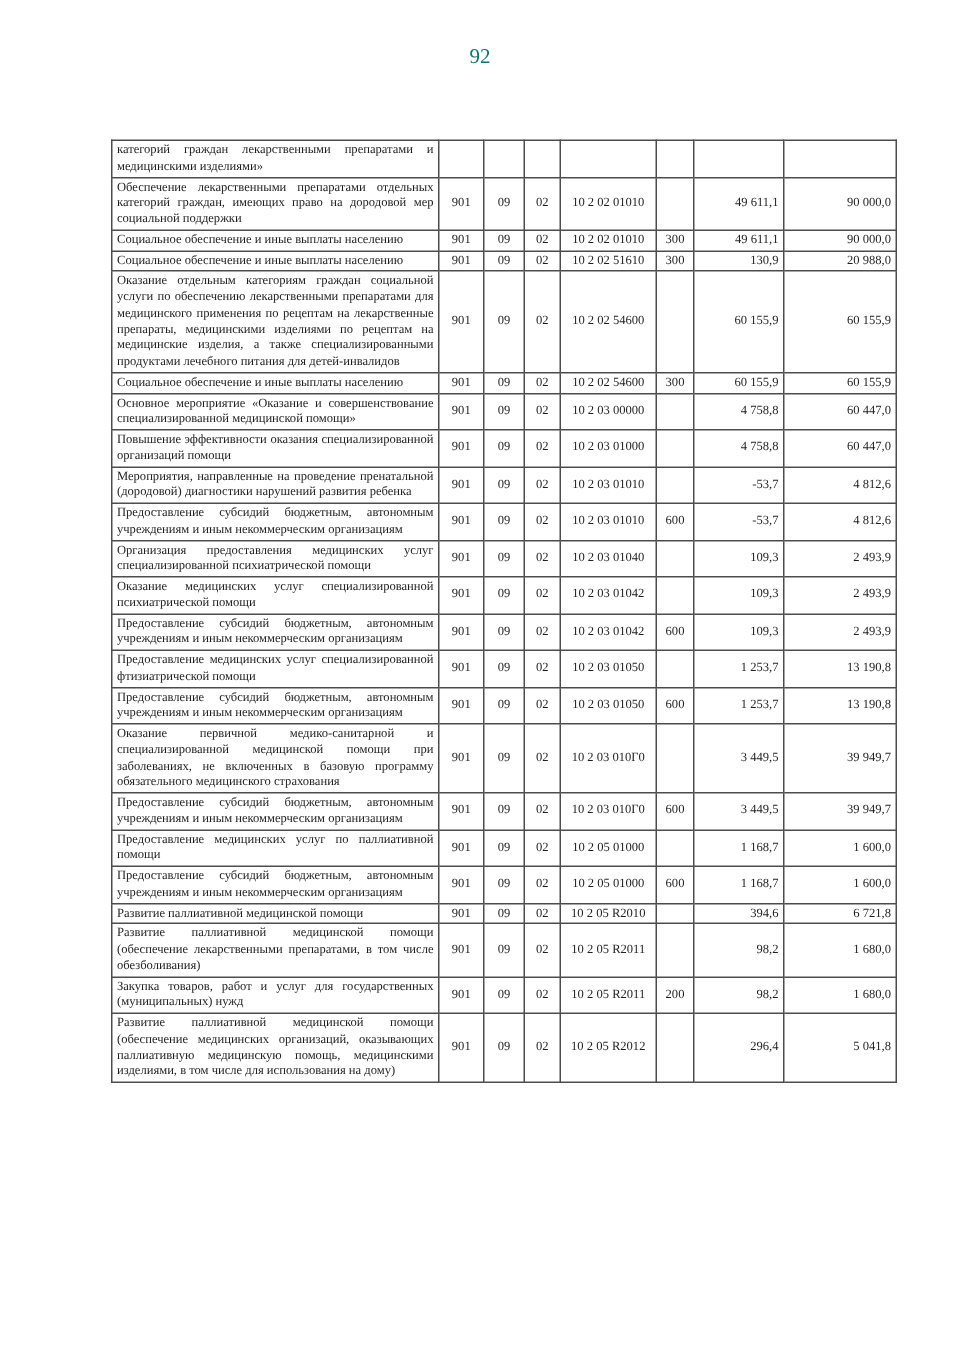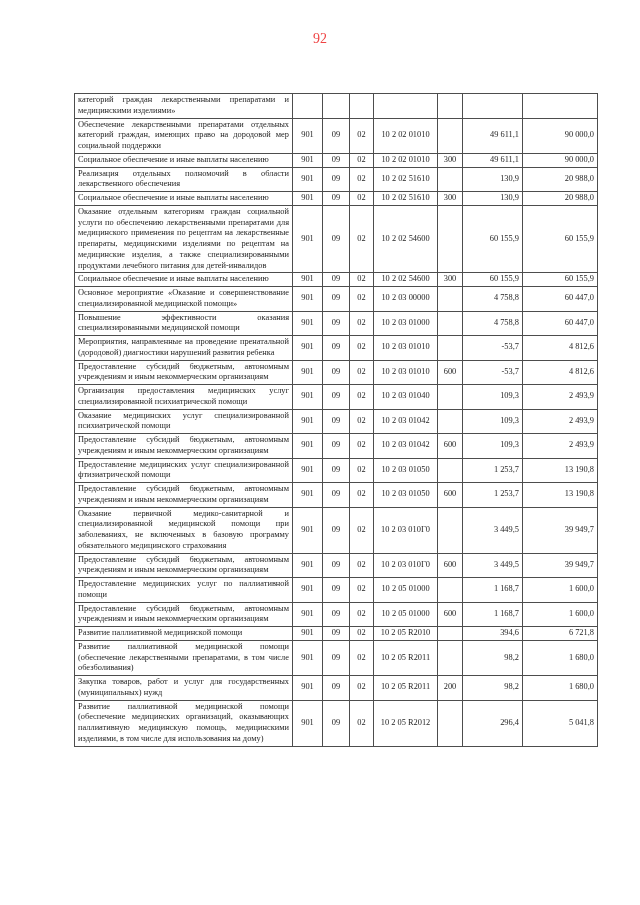--- a/index.html
+++ b/index.html
@@ -15,21 +15,21 @@
     color: #1c1c1c;
     overflow: hidden;
   }
   .page-number {
     position: absolute;
     top: 31px;
     left: 0;
     width: 100%;
     text-align: center;
     font-size: 14px;
-    color: #ef4444;
+    color: #0f766e;
   }
   table.budget {
     position: absolute;
     left: 74px;
     top: 93px;
     width: 523px;
     border-collapse: collapse;
     table-layout: fixed;
     font-size: 8.4px;
     line-height: 1.28;
@@ -97,30 +97,20 @@
     <td class="c-name">Социальное обеспечение и иные выплаты населению</td>
     <td class="c-code">901</td>
     <td class="c-code">09</td>
     <td class="c-code">02</td>
     <td class="c-code">10 2 02 01010</td>
     <td class="c-code">300</td>
     <td class="c-amount">49 611,1</td>
     <td class="c-amount">90 000,0</td>
   </tr>
 
-  <tr>
-    <td class="c-name">Реализация отдельных полномочий в области лекарственного обеспечения</td>
-    <td class="c-code">901</td>
-    <td class="c-code">09</td>
-    <td class="c-code">02</td>
-    <td class="c-code">10 2 02 51610</td>
-    <td class="c-code"></td>
-    <td class="c-amount">130,9</td>
-    <td class="c-amount">20 988,0</td>
-  </tr>
 
   <tr>
     <td class="c-name">Социальное обеспечение и иные выплаты населению</td>
     <td class="c-code">901</td>
     <td class="c-code">09</td>
     <td class="c-code">02</td>
     <td class="c-code">10 2 02 51610</td>
     <td class="c-code">300</td>
     <td class="c-amount">130,9</td>
     <td class="c-amount">20 988,0</td>
@@ -153,21 +143,21 @@
     <td class="c-code">901</td>
     <td class="c-code">09</td>
     <td class="c-code">02</td>
     <td class="c-code">10 2 03 00000</td>
     <td class="c-code"></td>
     <td class="c-amount">4 758,8</td>
     <td class="c-amount">60 447,0</td>
   </tr>
 
   <tr>
-    <td class="c-name">Повышение эффективности оказания специализированными медицинской помощи</td>
+    <td class="c-name">Повышение эффективности оказания специализированной организаций помощи</td>
     <td class="c-code">901</td>
     <td class="c-code">09</td>
     <td class="c-code">02</td>
     <td class="c-code">10 2 03 01000</td>
     <td class="c-code"></td>
     <td class="c-amount">4 758,8</td>
     <td class="c-amount">60 447,0</td>
   </tr>
 
   <tr>

